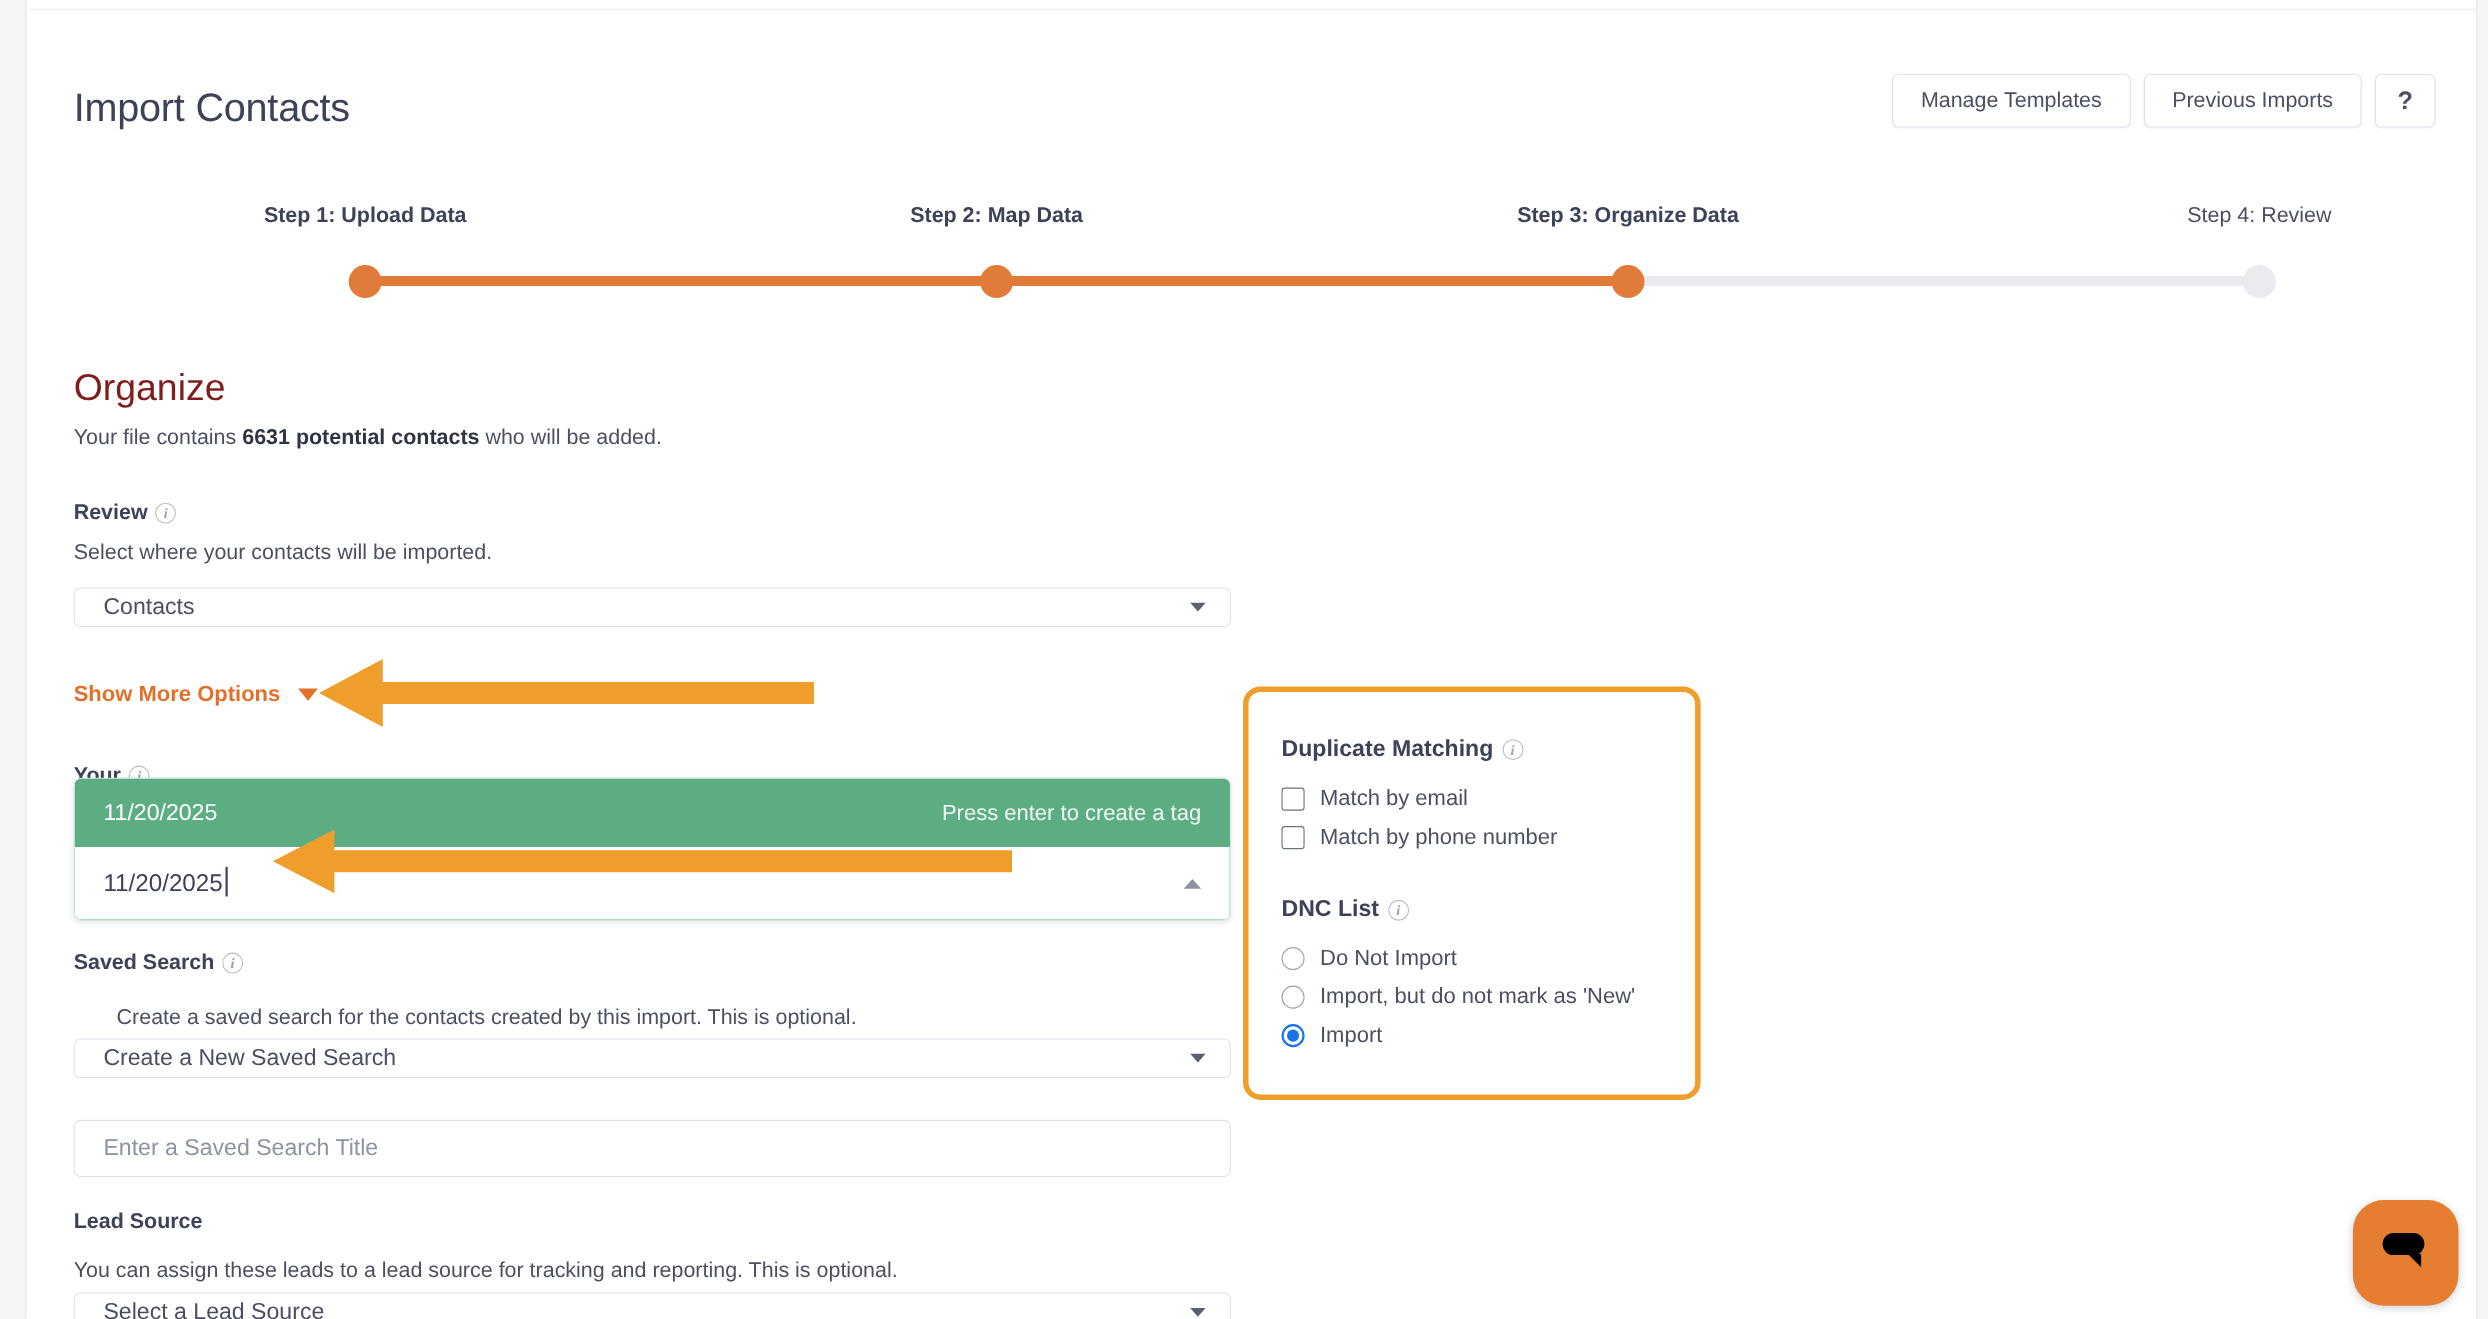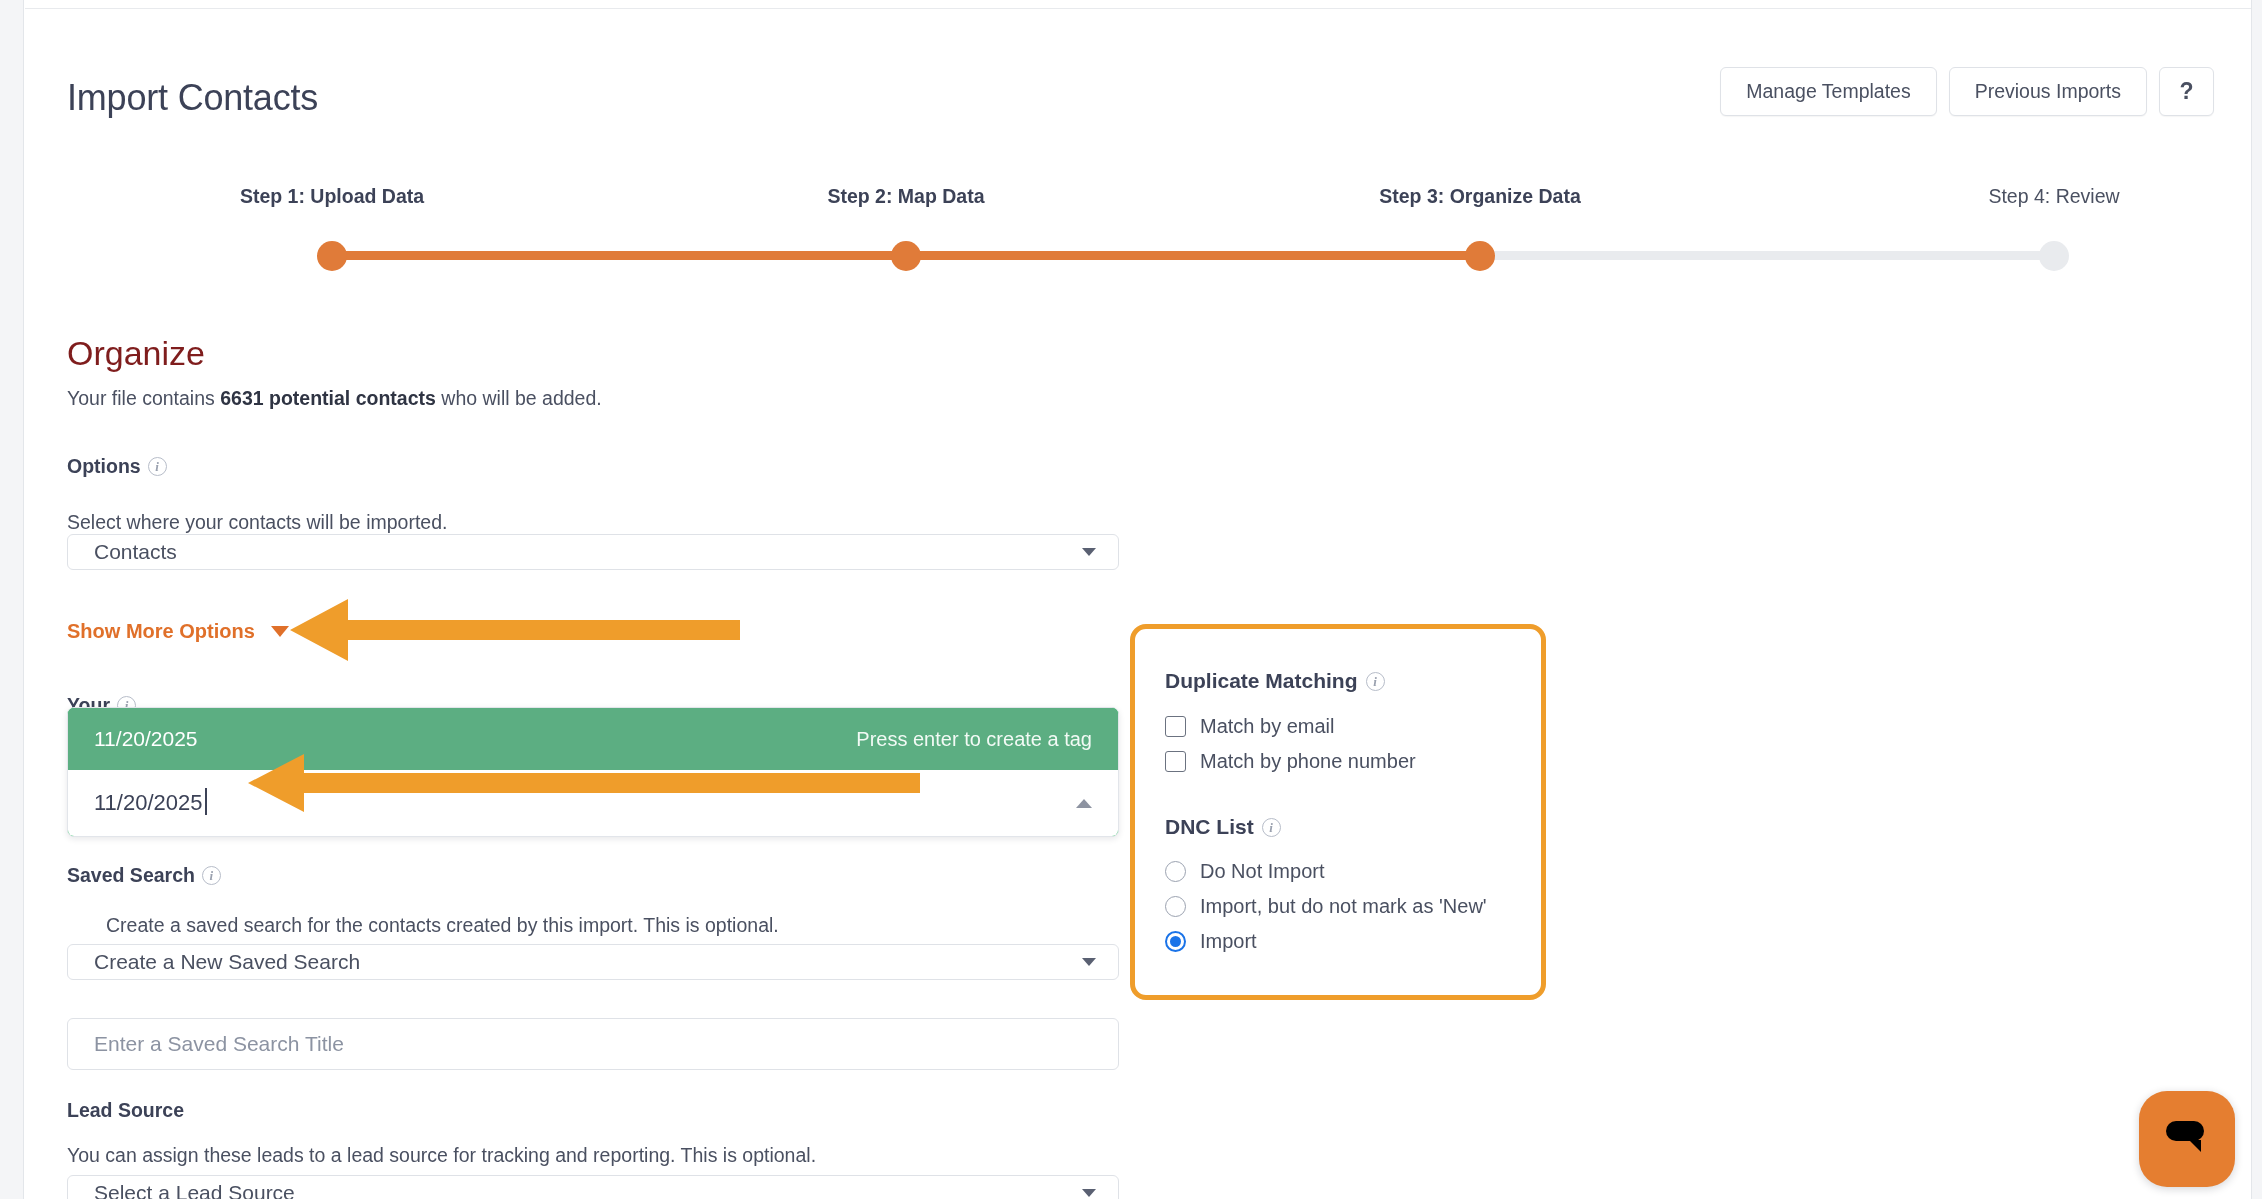--- a/index.html
+++ b/index.html
@@ -241,24 +241,24 @@
       <div class="dot todo" style="left:1987px;"></div>
     </div>
 
     <div class="sec-title" style="left:42px; top:325px;">Organize</div>
 
     <div class="body-text" style="left:42px; top:378px;">
       <span>Your file contains </span><b>6631 potential contacts</b><span> who will be added.</span>
     </div>
 
     <div class="field-label" style="left:42px; top:446px;">
-      <span>Options</span>
+      <span>Review</span>
       <span class="info-i">i</span>
     </div>
-    <div class="help-text" style="left:42px; top:482px;margin-top:20px;">Select where your contacts will be imported.</div>
+    <div class="help-text" style="left:42px; top:482px;">Select where your contacts will be imported.</div>
     <div class="sel" style="left:42px; top:525px;">
       <span class="val">Contacts</span>
       <span class="caret"></span>
     </div>
 
     <div class="show-more" style="left:42px; top:611px;">
       <span>Show More Options</span>
       <span class="chev"></span>
     </div>
 

